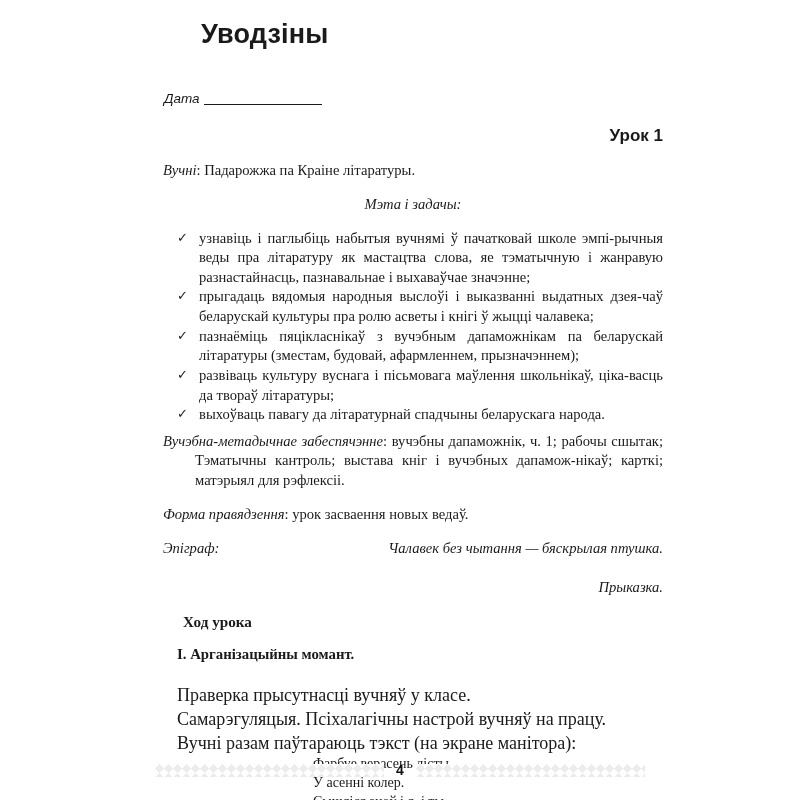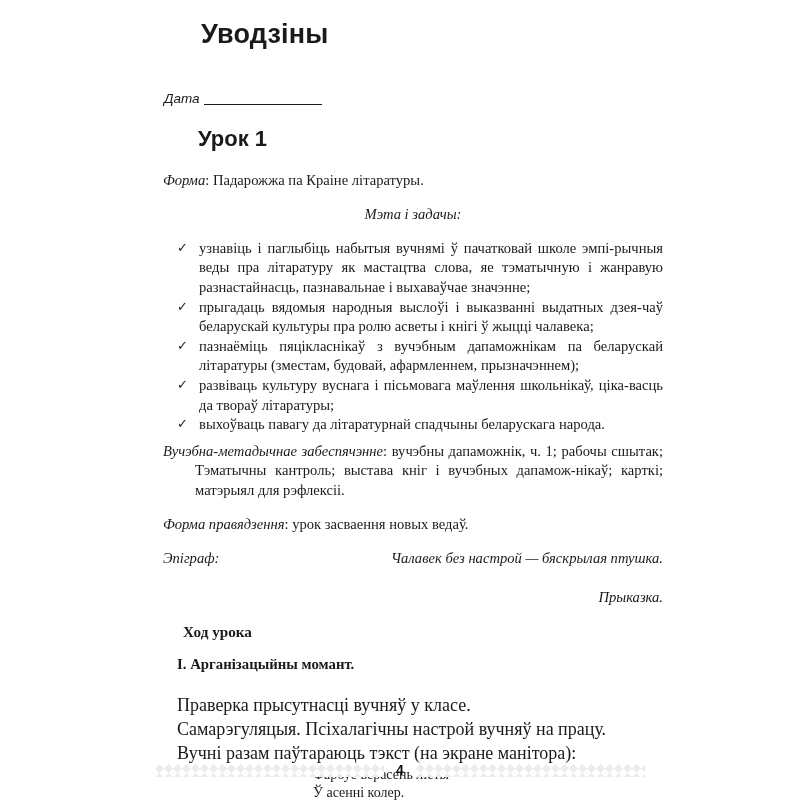--- a/index.html
+++ b/index.html
@@ -57,22 +57,22 @@
     width: 118px;
     border-bottom: 1.4px solid #1a1a1a;
     margin-left: 4px;
     height: 11px;
   }
 
   
   .lesson-heading {
     font-family: "Liberation Sans", "DejaVu Sans", sans-serif;
     font-weight: bold;
-    font-size: 22px;
-    text-align: left;
+    font-size: 17px;
+    text-align: right;
     margin-top: 20px;
     padding-left: 35px;
   }
 
   
   .field {
     font-size: 14.6px;
     line-height: 1.33;
     margin-top: 7px;
     text-align: justify;
@@ -214,21 +214,21 @@
     <h1 class="chapter-title">Уводзіны</h1>
 
     <div class="date-line">
       <span class="date-label">Дата</span>
       <span class="date-rule"></span>
     </div>
 
     <h2 class="lesson-heading">Урок 1</h2>
 
     <p class="field">
-      <span class="field-label">Форма</span><span>: Падарожжа па Краіне літаратуры.</span>
+      <span class="field-label">Вучні</span><span>: Падарожжа па Краіне літаратуры.</span>
     </p>
 
     <p class="goals-label">Мэта і задачы:</p>
 
     <ul class="goals">
       <li>
         <span class="tick">✓</span>
         <span>узнавіць і паглыбіць набытыя вучнямі ў пачатковай школе эмпі-рычныя веды пра літаратуру як мастацтва слова, яе тэматычную і жанравую разнастайнасць, пазнавальнае і выхаваўчае значэнне;</span>
       </li>
       <li>
@@ -252,21 +252,21 @@
     <p class="field hang">
       <span class="field-label">Вучэбна-метадычнае забеспячэнне</span><span>: вучэбны дапаможнік, ч. 1; рабочы сшытак; Тэматычны кантроль; выстава кніг і вучэбных дапамож-нікаў; карткі; матэрыял для рэфлексіі.</span>
     </p>
 
     <p class="field">
       <span class="field-label">Форма правядзення</span><span>: урок засваення новых ведаў.</span>
     </p>
 
     <div class="epigraph-row">
       <span class="epigraph-label">Эпіграф:</span>
-      <span class="epigraph-text">Чалавек без настрой — бяскрылая птушка.</span>
+      <span class="epigraph-text">Чалавек без чытання — бяскрылая птушка.</span>
     </div>
     <div class="epigraph-source">Прыказка.</div>
 
     <h3 class="course-heading">Ход урока</h3>
 
     <h4 class="stage-heading">I. Арганізацыйны момант.</h4>
 
     <p class="body-line">Праверка прысутнасці вучняў у класе.</p>
     <p class="body-line">Самарэгуляцыя. Псіхалагічны настрой вучняў на працу.</p>
     <p class="body-line">Вучні разам паўтараюць тэкст (на экране манітора):</p>

